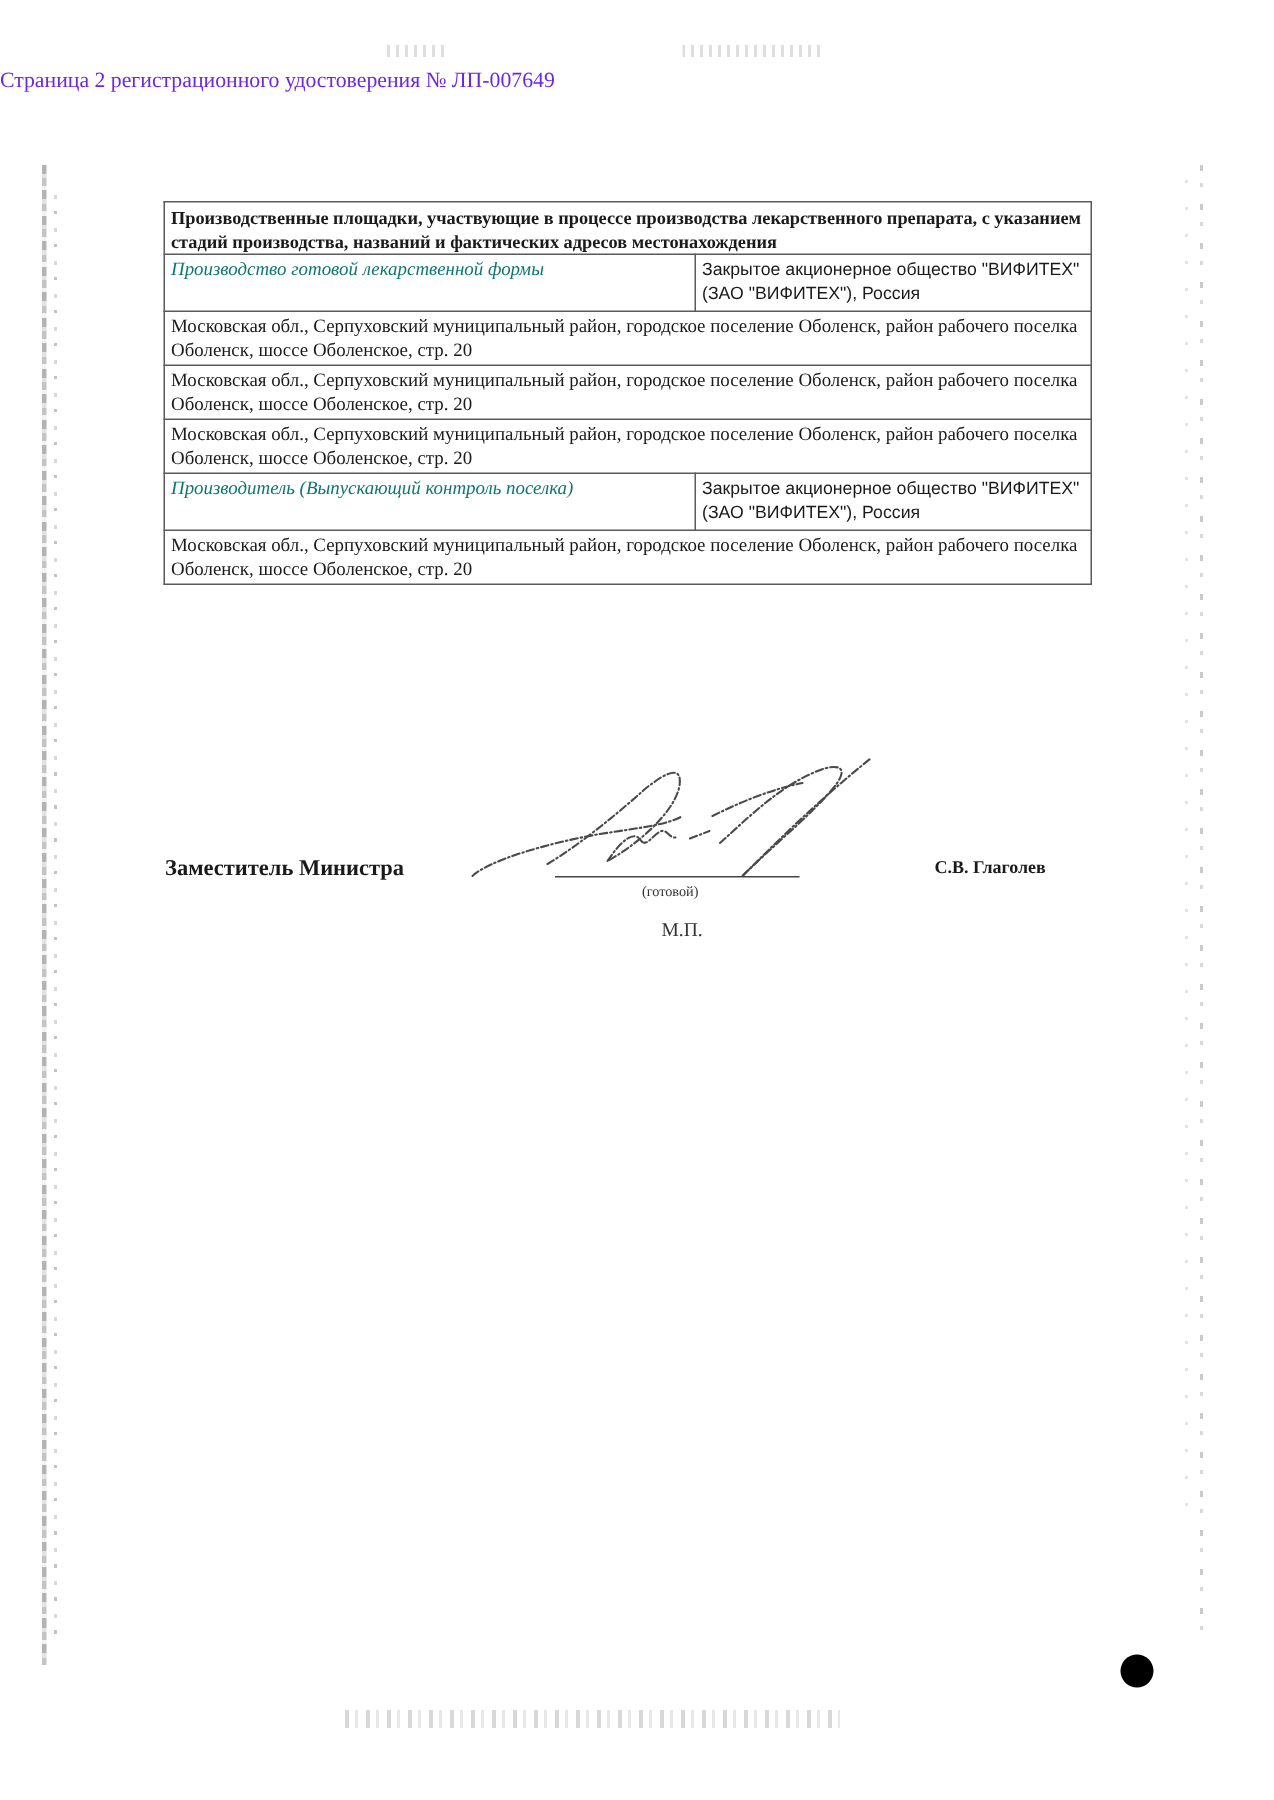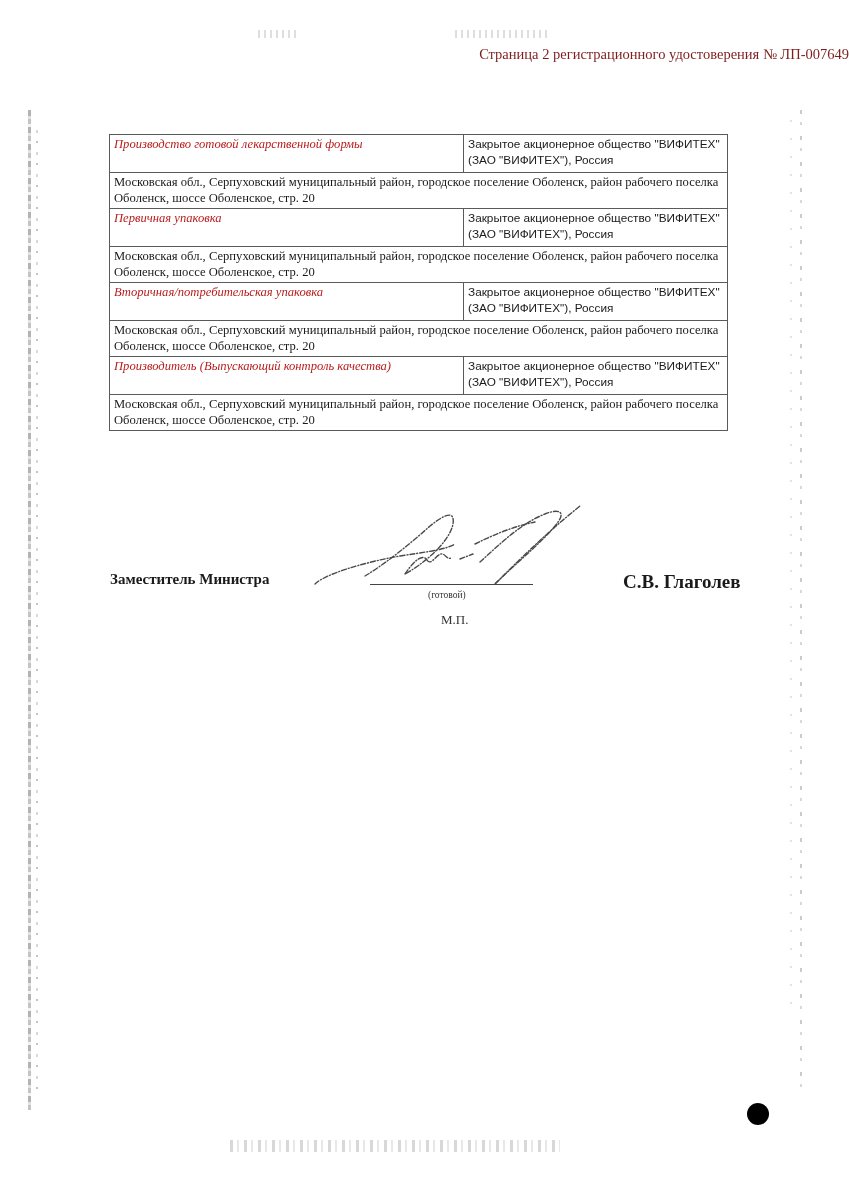--- a/index.html
+++ b/index.html
@@ -3,21 +3,21 @@
   <meta charset="utf-8">
   <style>
     html, body { margin: 0; padding: 0; background: #ffffff; }
     body {
       width: 849px; height: 1200px; position: relative; overflow: hidden;
       font-family: "Liberation Serif", "DejaVu Serif", serif;
       color: #1a1a1a;
     }
     .page-header {
       position: absolute; top: 46px; left: 0; width: 849px;
-      text-align: right; font-size: 14.5px; color: #7f1d1d;
+      text-align: left; font-size: 14.5px; color: #6d28d9;
     }
     .left-edge {
       position: absolute; left: 28px; top: 110px; width: 3px; height: 1000px;
       background: repeating-linear-gradient(180deg, #9a9a9a 0 6px, #d8d8d8 6px 9px, #b0b0b0 9px 14px, #eeeeee 14px 17px);
       opacity: 0.75;
     }
     .left-edge2 {
       position: absolute; left: 36px; top: 130px; width: 2px; height: 960px;
       background: repeating-linear-gradient(180deg, #c8c8c8 0 3px, transparent 3px 11px, #aaaaaa 11px 13px, transparent 13px 22px);
       opacity: 0.7;
@@ -43,29 +43,29 @@
       opacity: 0.55;
     }
     .doc-table {
       position: absolute; left: 109px; top: 134px; width: 619px;
       border-collapse: collapse; font-size: 12.6px; line-height: 16px;
     }
     .doc-table td {
       border: 1.3px solid #5a5a5a; padding: 1px 4px 2px 4px; vertical-align: top;
     }
     .doc-table .head-cell { font-weight: bold; font-size: 12.2px; line-height: 16px; padding-top: 2px; padding-bottom: 0; }
-    .doc-table .stage-cell { width: 345px; font-style: italic; color: #b91c1c; height: 34px; }
+    .doc-table .stage-cell { width: 345px; font-style: italic; color: #0f766e; height: 34px; }
     .doc-table .org-cell { font-family: "Liberation Sans", "DejaVu Sans", sans-serif; font-size: 11.8px; line-height: 16px; }
     .doc-table .addr-cell { height: 32px; margin-left: 32px; }
     .signature-block { position: absolute; left: 0; top: 16px; width: 849px; height: 1200px; pointer-events: none; }
     .sig-title {
       position: absolute; left: 110px; top: 555px; font-weight: bold; font-size: 15px; pointer-events: auto;
     }
     .sig-name {
-      position: absolute; left: 623px; top: 555px; font-weight: bold; font-size: 19px; pointer-events: auto;
+      position: absolute; left: 623px; top: 555px; font-weight: bold; font-size: 12px; pointer-events: auto;
     }
     .sig-line {
       position: absolute; left: 370px; top: 568px; width: 163px; height: 0; border-top: 1.3px solid #444;
     }
     .sig-caption {
       position: absolute; left: 428px; top: 574px; font-size: 9.5px; color: #333;
     }
     .stamp-label {
       position: absolute; left: 441px; top: 596px; font-size: 13px; color: #333; font-family: Liberation Serif, serif;
     }
@@ -82,47 +82,42 @@
 <div class="right-edge"></div>
 <div class="right-edge2"></div>
 <div class="top-noise" style="left:258px;width:40px;"></div>
 <div class="top-noise" style="left:455px;width:95px;"></div>
 <div class="bottom-noise"></div>
 
 <div class="page-header">Страница 2 регистрационного удостоверения № ЛП-007649</div>
 
 <table class="doc-table">
   <tbody>
+      <tr>
+    <td colspan="2" class="head-cell">Производственные площадки, участвующие в процессе производства лекарственного препарата, с указанием стадий производства, названий и фактических адресов местонахождения</td>
+  </tr>
 
   <tr>
     <td class="stage-cell">Производство готовой лекарственной формы</td>
     <td class="org-cell">Закрытое акционерное общество "ВИФИТЕХ" (ЗАО "ВИФИТЕХ"), Россия</td>
   </tr>
   <tr>
     <td colspan="2" class="addr-cell">Московская обл., Серпуховский муниципальный район, городское поселение Оболенск, район рабочего поселка Оболенск, шоссе Оболенское, стр. 20</td>
   </tr>
 
   <tr>
-    <td class="stage-cell">Первичная упаковка</td>
-    <td class="org-cell">Закрытое акционерное общество "ВИФИТЕХ" (ЗАО "ВИФИТЕХ"), Россия</td>
+    <td colspan="2" class="addr-cell">Московская обл., Серпуховский муниципальный район, городское поселение Оболенск, район рабочего поселка Оболенск, шоссе Оболенское, стр. 20</td>
   </tr>
+
   <tr>
     <td colspan="2" class="addr-cell">Московская обл., Серпуховский муниципальный район, городское поселение Оболенск, район рабочего поселка Оболенск, шоссе Оболенское, стр. 20</td>
   </tr>
 
   <tr>
-    <td class="stage-cell">Вторичная/потребительская упаковка</td>
-    <td class="org-cell">Закрытое акционерное общество "ВИФИТЕХ" (ЗАО "ВИФИТЕХ"), Россия</td>
-  </tr>
-  <tr>
-    <td colspan="2" class="addr-cell">Московская обл., Серпуховский муниципальный район, городское поселение Оболенск, район рабочего поселка Оболенск, шоссе Оболенское, стр. 20</td>
-  </tr>
-
-  <tr>
-    <td class="stage-cell">Производитель (Выпускающий контроль качества)</td>
+    <td class="stage-cell">Производитель (Выпускающий контроль поселка)</td>
     <td class="org-cell">Закрытое акционерное общество "ВИФИТЕХ" (ЗАО "ВИФИТЕХ"), Россия</td>
   </tr>
   <tr>
     <td colspan="2" class="addr-cell">Московская обл., Серпуховский муниципальный район, городское поселение Оболенск, район рабочего поселка Оболенск, шоссе Оболенское, стр. 20</td>
   </tr>
 </tbody>
   </table>
 
 <div class="signature-block">
   <svg class="signature-svg" width="290" height="90" viewBox="0 0 290 90">

